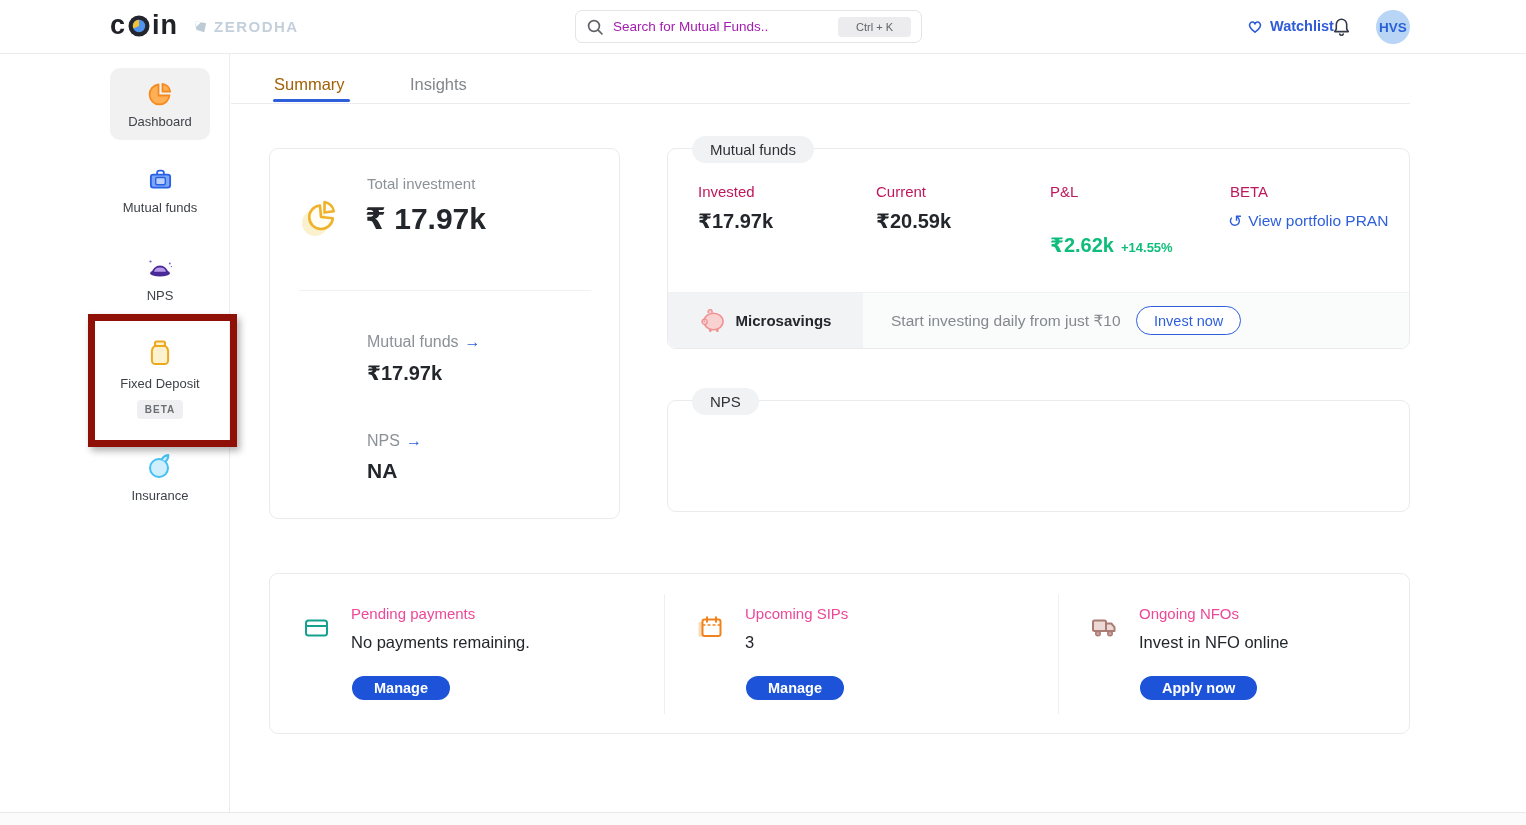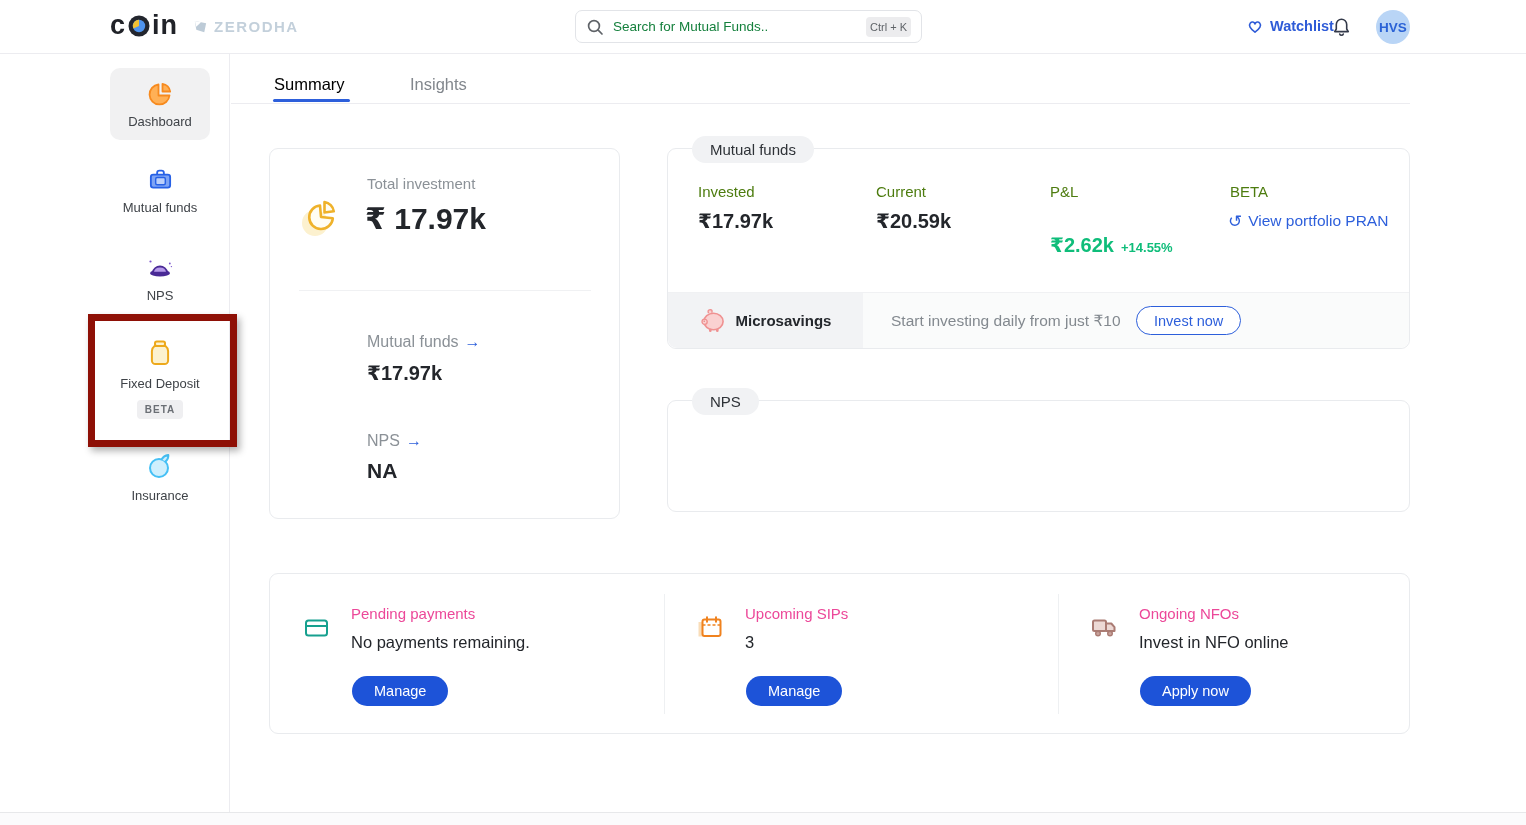--- a/index.html
+++ b/index.html
@@ -11,67 +11,67 @@
   }
   .abs { position:absolute; }
 
   
   .header { position:absolute; top:0; left:0; width:1526px; height:54px; background:#fff; border-bottom:1px solid #ececf0; z-index:10; }
   .logo { position:absolute; left:110px; top:12px; display:flex; align-items:center; }
   .logo-letter { font-size:27px; font-weight:800; color:#202228; letter-spacing:1px; line-height:1; }
   .logo svg { margin:0 1px; display:block; }
   .brand { position:absolute; left:193px; top:18px; display:flex; align-items:center; gap:6px; color:#c3d0db; font-weight:700; font-size:15px; letter-spacing:1.5px; }
   .searchbox { position:absolute; left:575px; top:10px; width:347px; height:33px; border:1px solid #e2e4e8; border-radius:7px; background:#fff; display:flex; align-items:center; padding:0 10px; gap:9px; cursor:text; }
-  .search-ph { flex:1; font-size:13.5px; color:#15803d; }
-  .kbd-badge { background:#ececee; border-radius:4px; padding:4px 4px; font-size:11px; color:#5f6368; white-space:nowrap; }
+  .search-ph { flex:1; font-size:13.5px; color:#a21caf; }
+  .kbd-badge { background:#ececee; border-radius:4px; padding:4px 18px; font-size:11px; color:#5f6368; white-space:nowrap; }
   .watchlist { position:absolute; left:1246px; top:17px; display:flex; align-items:center; gap:6px; color:#2e5bd7; font-size:14.5px; font-weight:600; cursor:pointer; }
   .bell { position:absolute; left:1331px; top:16px; cursor:pointer; }
   .avatar { position:absolute; left:1376px; top:10px; width:34px; height:34px; border-radius:50%; background:#b9d5f6; color:#2a62d6; font-weight:700; font-size:13.5px; display:flex; align-items:center; justify-content:center; cursor:pointer; }
 
   
   .sidebar { position:absolute; left:0; top:54px; width:230px; height:758px; background:#fff; border-right:1px solid #ececf0; }
   .side-item { position:absolute; left:110px; width:100px; display:flex; flex-direction:column; align-items:center; cursor:pointer; }
   .side-item .lbl { font-size:13px; color:#3f4348; margin-top:8px; white-space:nowrap; }
   .side-tile { position:absolute; left:110px; top:14px; width:100px; height:72px; background:#f1f1f2; border-radius:10px; display:flex; flex-direction:column; align-items:center; justify-content:center; cursor:pointer; }
   .side-tile .lbl { font-size:13px; color:#3f4348; margin-top:6px; }
   .beta-badge { margin-top:9px; background:#efeff1; color:#6b6f75; font-size:10px; font-weight:700; letter-spacing:1px; border-radius:4px; padding:4px 8px; }
   .red-box { position:absolute; left:88px; top:260px; width:149px; height:133px; border:7px solid #8e1006; background:transparent; box-shadow:3px 4px 7px rgba(0,0,0,0.30); z-index:6; pointer-events:none; }
 
   
   .tab { position:absolute; top:75px; font-size:16.5px; cursor:pointer; }
-  .tab.active { color:#000000; }
+  .tab.active { color:#a16207; }
   .tab.inactive { color:#82878d; }
   .tab-underline { position:absolute; left:273px; top:99px; width:77px; height:3px; background:#2d5fdb; border-radius:2px; }
   .tabs-divider { position:absolute; left:231px; top:103px; width:1179px; height:1px; background:#ececf0; }
 
   
   .card { position:absolute; background:#fff; border:1px solid #e9ebee; border-radius:9px; }
   .pill { position:absolute; left:24px; top:-13px; background:#f1f2f4; border-radius:14px; padding:5px 18px; font-size:15px; color:#2e3237; font-weight:500; white-space:nowrap; }
   .muted { color:#8b9197; }
-  .stat-label { position:absolute; top:34px; font-size:15px; color:#4d7c0f; }
+  .stat-label { position:absolute; top:34px; font-size:15px; color:#be185d; }
   .stat-value { position:absolute; top:60px; font-size:20px; font-weight:600; color:#23262b; }
   .green { color:#0fbd7a; }
   .pnl-change { font-size:13px; font-weight:600; color:#0fbd7a; margin-left:7px; }
   .xirr-link { position:absolute; top:63px; display:flex; align-items:center; gap:6px; color:#2d5fdb; font-size:15.5px; cursor:pointer; }
   .refresh-glyph { font-size:17px; line-height:1; color:#2d5fdb; }
 
   .micro-strip { position:absolute; left:0; bottom:0; width:100%; height:56px; background:#fafbfb; border-top:1px solid #f0f1f3; border-radius:0 0 9px 9px;margin-top:40px; }
   .micro-left { position:absolute; left:0; top:0; width:195px; height:100%; background:#f2f3f5; border-bottom-left-radius:9px; display:flex; align-items:center; justify-content:center; gap:10px; }
   .micro-title { font-size:15px; font-weight:700; color:#24272c; }
   .micro-text { position:absolute; left:223px; top:19px; font-size:15.5px; color:#83898f; }
   .invest-btn { position:absolute; left:468px; top:13px; height:29px; padding:0 17px; border:1.5px solid #2d5fdb; border-radius:16px; background:#fff; color:#2d5fdb; font-size:14.5px; font-weight:500; display:flex; align-items:center; cursor:pointer; font-family:inherit; }
 
   .arrow-icon { color:#2d5fdb; font-size:16px; margin-left:6px; }
 
   
   .bsection { position:absolute; top:0; height:100%; }
   .vdiv { position:absolute; top:20px; width:1px; height:120px; background:#eef0f2; }
   .b-label { position:absolute; left:81px; top:31px; font-size:15px; color:#ec4899; white-space:nowrap; }
   .b-value { position:absolute; left:81px; top:59px; font-size:16.5px; color:#23262b; white-space:nowrap; }
-  .b-btn { position:absolute; left:82px; top:102px; height:30px; padding:0 22px; background:#1d53d8; border:none; border-radius:16px; color:#fff; font-size:14.5px; font-weight:400; display:flex; align-items:center; cursor:pointer; font-family:inherit; }
+  .b-btn { position:absolute; left:82px; top:102px; height:24px; padding:0 22px; background:#1d53d8; border:none; border-radius:16px; color:#fff; font-size:14.5px; font-weight:700; display:flex; align-items:center; cursor:pointer; font-family:inherit; }
   .b-icon { position:absolute; left:33px; top:41px; }
 
   .bottom-divider { position:absolute; left:0; top:812px; width:1526px; height:1px; background:#e7e8ea; }
   .footer-gap { position:absolute; left:0; top:813px; width:1526px; height:12px; background:#fbfbfc; }
 </style>
 </head>
 <body>
 
 <div class="page">
 

